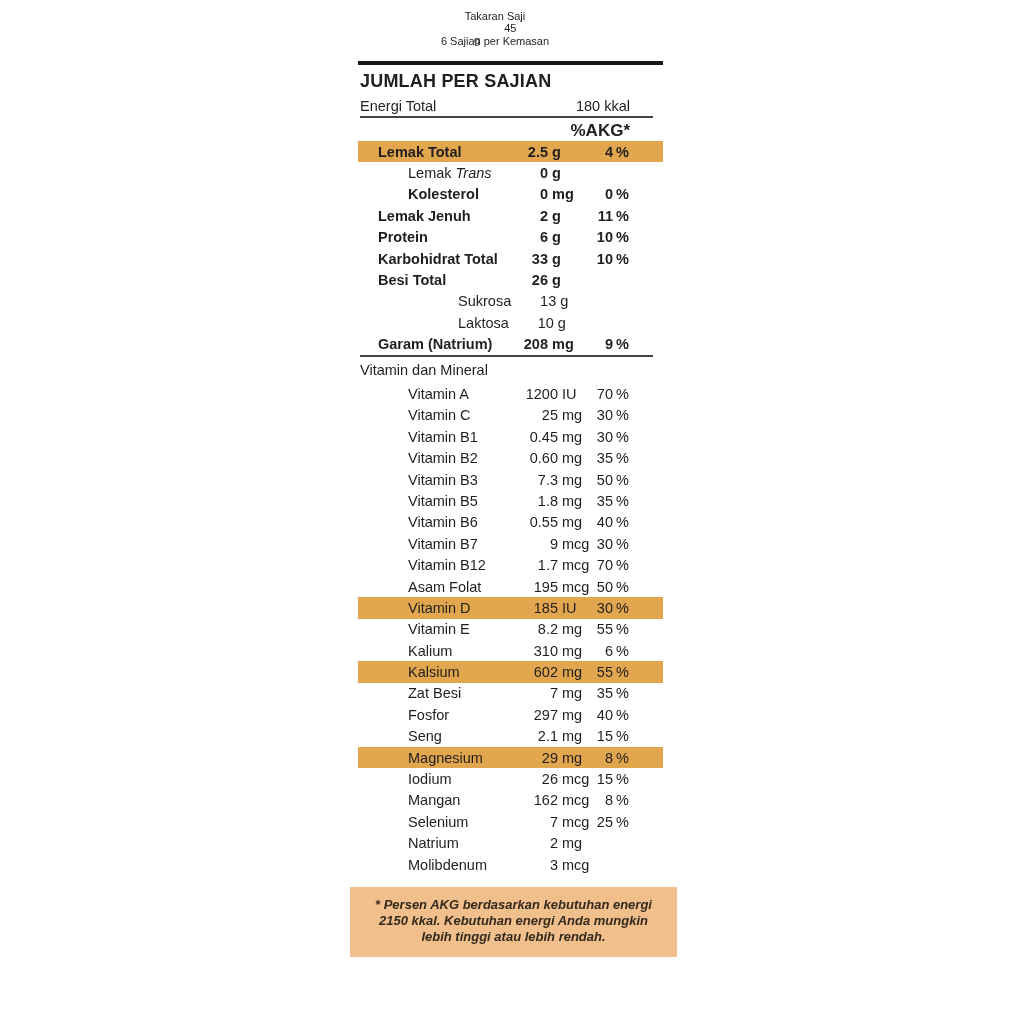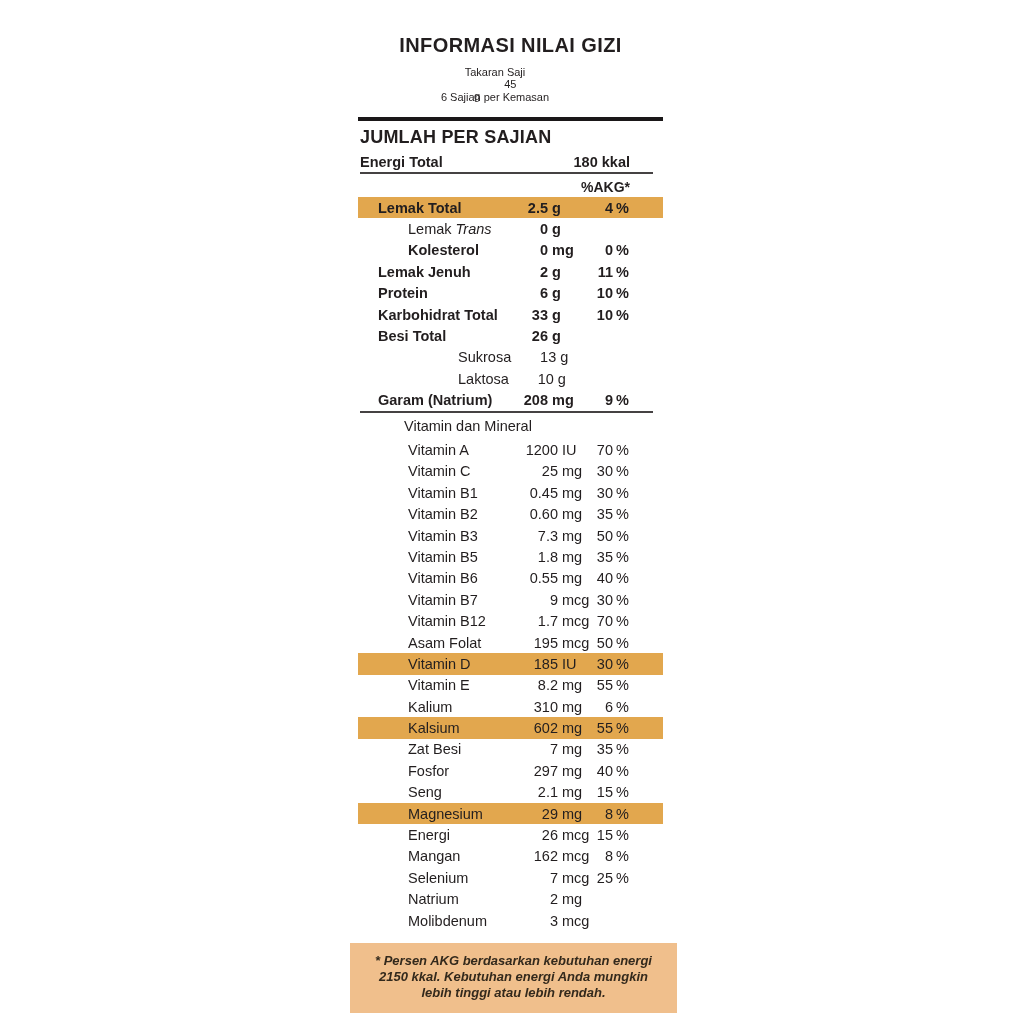--- a/index.html
+++ b/index.html
@@ -3,51 +3,50 @@
 <meta charset="utf-8">
 <style>
   html,body{margin:0;padding:0;width:1024px;height:1024px;background:#ffffff;overflow:hidden;
     font-family:"Liberation Sans", sans-serif;color:#221e1f;}
   .sheet{position:absolute;left:358px;top:0;width:305px;}
   .title{margin:34px 0 0;text-align:center;font-size:20px;line-height:22px;font-weight:bold;letter-spacing:.4px;}
   .serving{margin-top:10px;}
   .srow{display:flex;align-items:center;height:25px;font-size:11px;font-weight:500;padding-right:33px;flex-direction:column;}
   .bar-thick{height:4px;background:#1a1718;margin-top:1px;}
   .sec-title{margin:6px 0 0;font-size:18px;line-height:20px;font-weight:bold;letter-spacing:.2px;padding-left:2px;}
-  .energy-row{display:flex;align-items:center;height:20px;margin-top:5px;font-size:14.5px;font-weight:bold;}
+  .energy-row{display:flex;align-items:center;height:20px;margin-top:5px;font-size:14.5px;font-weight:normal;}
   .energy-row .lbl{padding-left:2px;}
   .energy-row .eval{margin-left:auto;padding-right:33px;}
   .bar-thin{height:2px;background:#454243;margin-left:2px;margin-right:10px;}
   .akg-row{display:flex;justify-content:flex-end;align-items:center;height:20px;margin-top:3px;
-    padding-right:33px;font-size:14px;font-weight:bold;}
+    padding-right:33px;font-size:17px;font-weight:bold;}
   .row{display:flex;align-items:center;height:21.4px;font-size:14.5px;font-weight:500;padding-right:33px;}
   .row .lbl{flex:1 1 auto;padding-left:20px;white-space:nowrap;overflow:visible;}
   .row.indent1 .lbl{padding-left:50px;}
   .row.indent2 .lbl{padding-left:100px;}
   .row.b .lbl{font-weight:bold;}
   .row .vb{font-weight:bold;}
   .cell-num{flex:none;width:45px;text-align:right;white-space:nowrap;}
   .cell-unit{flex:none;width:44px;padding-left:4px;text-align:left;white-space:nowrap;}
   .sec-vit .cell-num{width:55px;}
   .sec-vit .cell-unit{width:34px;}
   .cell-pnum{flex:none;width:17px;text-align:right;white-space:nowrap;}
   .cell-psign{flex:none;width:14px;padding-left:3px;white-space:nowrap;}
   .row.hl{background:var(--hl,#E2A74E);}
   .subheader{height:21.4px;display:flex;align-items:center;padding-left:2px;font-size:14.5px;font-weight:500;}
-  .subheader.vmargin{margin-top:2px;margin-left:44px;}
+  .subheader.vmargin{margin-top:2px;}
   #vitamin-rows{margin-top:3px;}
   .footnote{margin:12px 0 0 -8px;width:299px;min-height:38px;padding:10px 14px 12px;background:var(--fnbg,#F0BF8C);
     text-align:center;font-size:13px;line-height:16px;font-weight:bold;font-style:italic;color:#33291c;}
 </style>
 </head>
 <body>
 
 <div class="sheet">
 
-  <h1 class="title">INFORMASI NILAI GIZI</h1>
 
   <div class="serving">
     <div class="srow">
       <span class="lbl" style="flex:1 1 auto;padding-left:2px;">Takaran Saji</span>
       <span class="cell-num">45</span>
       <span class="cell-unit">g</span>
       <span class="cell-pnum"></span>
       <span class="cell-psign"></span>
     </div>
     <div class="srow">
@@ -266,21 +265,21 @@
         <span class="cell-psign">%</span>
       </div>
       <div class="row indent1 hl">
         <span class="lbl">Magnesium</span>
         <span class="cell-num">29</span>
         <span class="cell-unit">mg</span>
         <span class="cell-pnum">8</span>
         <span class="cell-psign">%</span>
       </div>
       <div class="row indent1">
-        <span class="lbl">Energi</span>
+        <span class="lbl">Iodium</span>
         <span class="cell-num">26</span>
         <span class="cell-unit">mcg</span>
         <span class="cell-pnum">15</span>
         <span class="cell-psign">%</span>
       </div>
       <div class="row indent1">
         <span class="lbl">Mangan</span>
         <span class="cell-num">162</span>
         <span class="cell-unit">mcg</span>
         <span class="cell-pnum">8</span>

